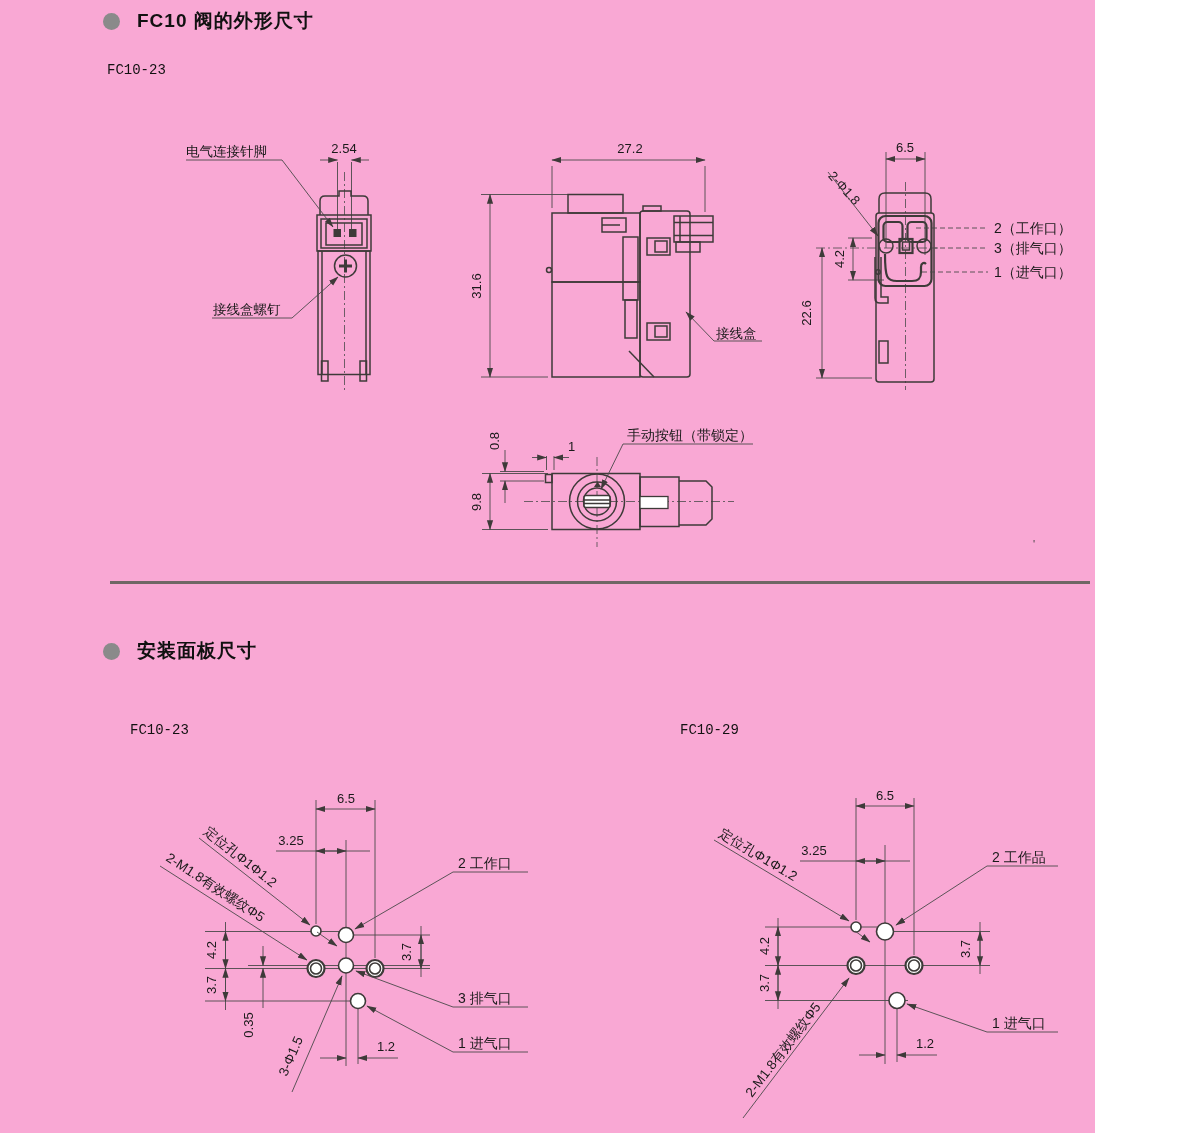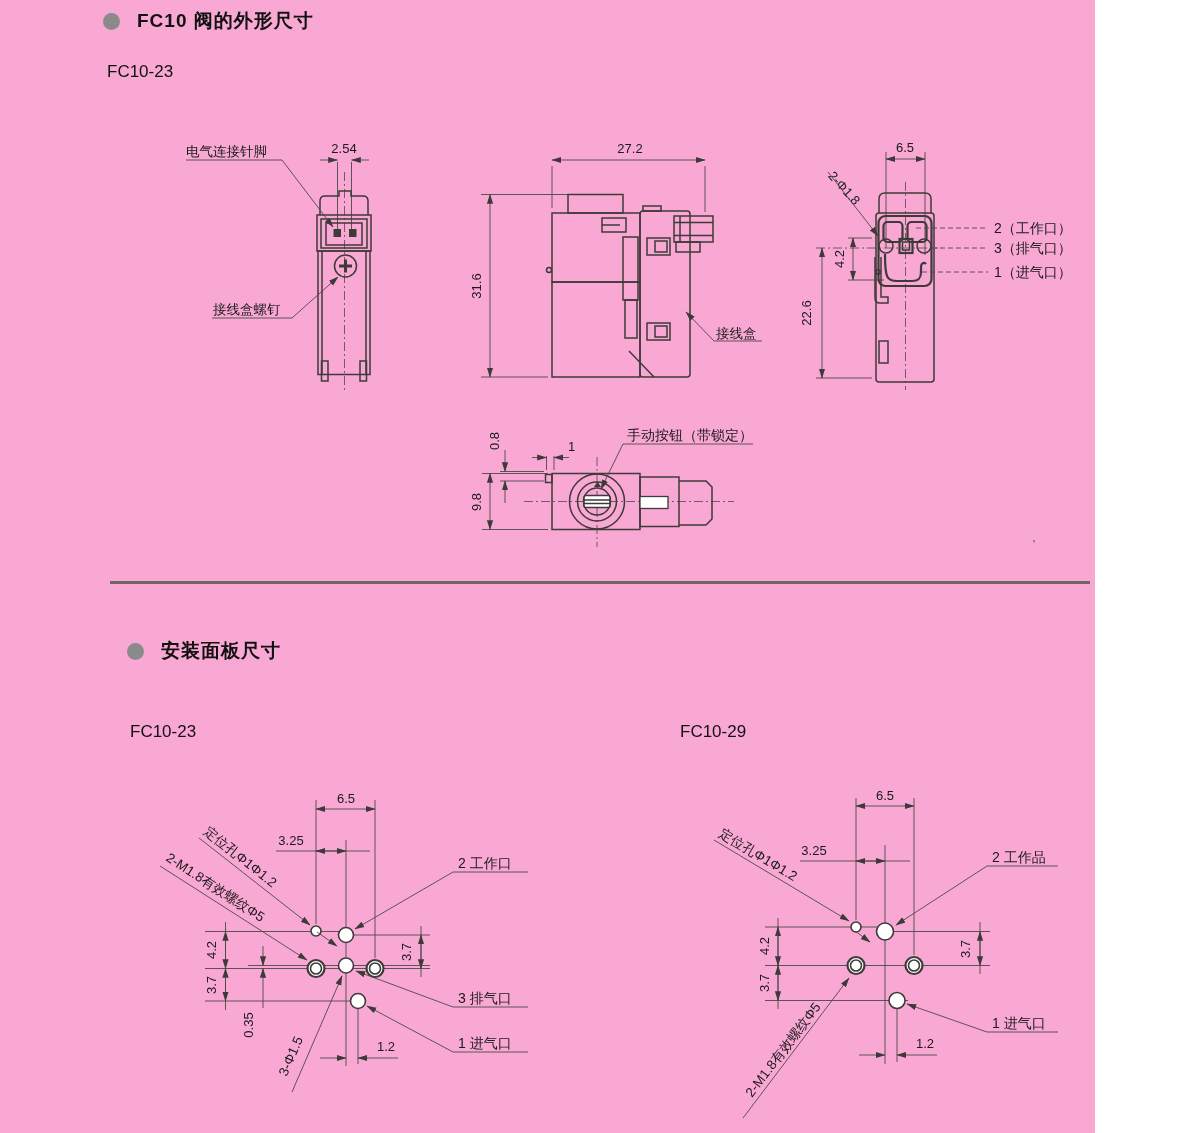--- a/index.html
+++ b/index.html
@@ -1,21 +1,21 @@
 <!DOCTYPE html>
 <html><head>
 <meta charset="utf-8">
 <style>
   html,body{margin:0;padding:0;background:#fff;}
   #page{position:relative;width:1095px;height:1133px;background:#f9a8d4;overflow:hidden;
         font-family:"Liberation Sans","DejaVu Sans",sans-serif;color:#1f1f1f;}
   .sec-header{position:absolute;display:flex;align-items:center;gap:17px;}
   .bullet{width:17px;height:17px;border-radius:50%;background:#8a8a8a;}
   .sec-title{font-size:19px;font-weight:bold;color:#111;letter-spacing:1px;}
-  .model{position:absolute;font-size:17px;color:#111;}
+  .model{position:absolute;font-size:14px;color:#111;font-family:Liberation Mono, monospace;}
   .divider{position:absolute;left:110px;top:581px;width:980px;height:3px;background:#6f6765;}
   svg{position:absolute;overflow:visible;}
   svg text{fill:#1a1a1a;font-family:"Liberation Sans","DejaVu Sans",sans-serif;}
   .dim{font-size:13px;}
   .lbl{font-size:13.5px;}
   .plbl{font-size:14px;}
   .artifact{position:absolute;font-size:11px;color:#444;}
   
   .main{stroke:#3e3a39;stroke-width:1.5;fill:none;}
   .main2{stroke:#3e3a39;stroke-width:2.2;fill:none;}
@@ -217,21 +217,21 @@
 
     <text class="plbl" x="627" y="440">手动按钮（带锁定）</text>
     <line class="thin" x1="623" y1="444" x2="753" y2="444"></line>
     <line class="thin" x1="623" y1="444" x2="601" y2="489" marker-end="url(#a4)"></line>
   </svg>
 
   <div class="artifact" style="left:1033px;top:538px;">'</div>
 
   <div class="divider"></div>
 
-  <div class="sec-header" style="left:127px;top:638px;align-items:center;">
+  <div class="sec-header" style="left:103px;top:638px;align-items:center;">
     <div class="bullet"></div>
     <div class="sec-title">安装面板尺寸</div>
   </div>
   <div class="model" style="left:130px;top:722px;">FC10-23</div>
   <div class="model" style="left:680px;top:722px;">FC10-29</div>
 
   <svg style="left:130px;top:780px;" width="420" height="353" viewBox="130 780 420 353">
     <defs>
       <marker id="a5" viewBox="0 0 10 8" refX="9.3" refY="4" markerWidth="10" markerHeight="8" orient="auto-start-reverse" markerUnits="userSpaceOnUse">
         <path d="M0,0.9 L10,4 L0,7.1 Z" fill="#3e3a39"></path>

